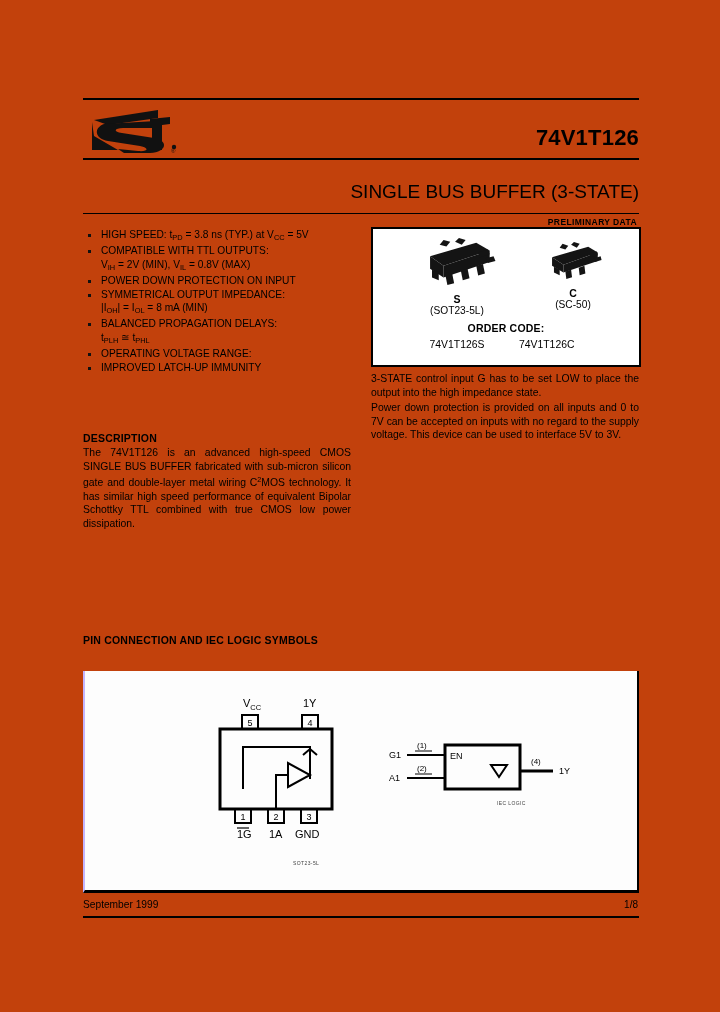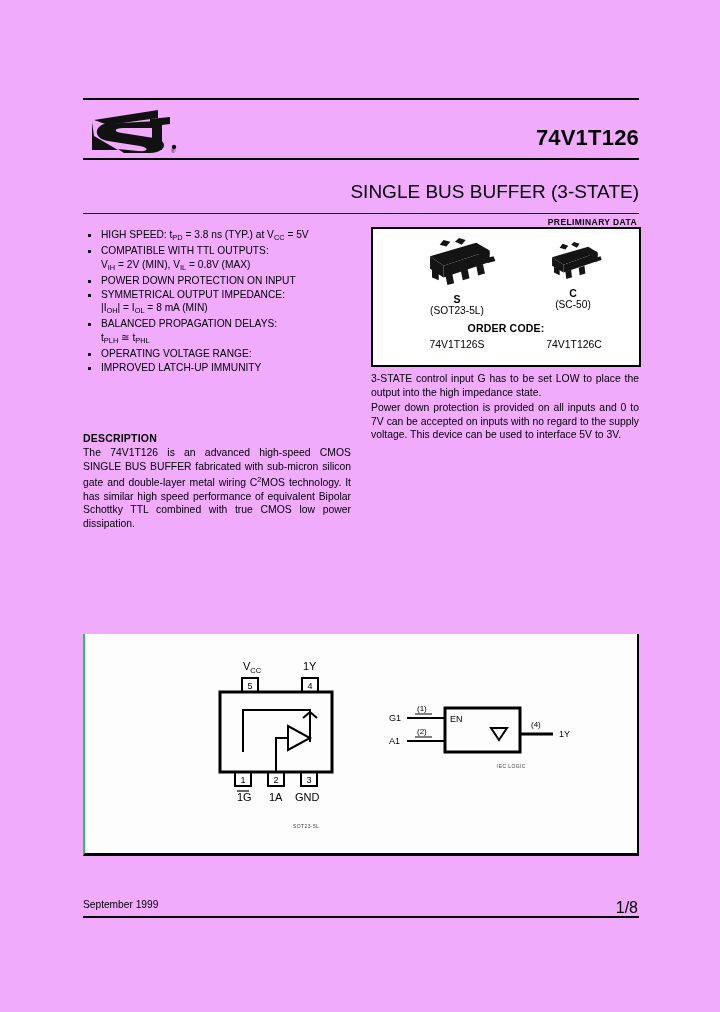--- a/index.html
+++ b/index.html
@@ -13,21 +13,21 @@
     font-family: "Liberation Sans", sans-serif;
     color: #000000;
     position: relative;
     overflow: hidden;
   }
   .page {
     position: absolute;
     left: 0; top: 0;
     width: 720px;
     height: 1012px;
-    background: #f0abfc;
+    background: #c2410c;
   }
   .content {
     position: absolute;
     left: 83px;
     top: 0;
     width: 556px;
     height: 1012px;
   }
 
   
@@ -171,21 +171,21 @@
   .order-codes {
     position: absolute;
     left: 0; top: 110px;
     width: 100%;
     font-size: 10.4px;
   }
   .order-codes .oc1 {
     position: absolute; left: 22px; width: 124px; text-align: center;
   }
   .order-codes .oc2 {
-    position: absolute; left: 146px; width: 110px; text-align: center;
+    position: absolute; left: 146px; width: 110px; text-align: left;
   }
 
   .right-body {
     position: absolute;
     left: 288px; top: 372px;
     width: 268px;
     font-size: 10.4px;
     line-height: 13.6px;
     text-align: justify;
   }
@@ -194,24 +194,24 @@
   
   .pin-title {
     position: absolute;
     left: 0px; top: 634px;
     font-size: 10.5px;
     font-weight: bold;
     letter-spacing: 0.2px;
   }
   .pin-frame {
     position: absolute;
-    left: 0px; top: 634px;
+    left: 0px; top: 671px;
     width: 556px;
     height: 222px;
-    border-left: 2px solid #22c55e;
+    border-left: 2px solid #c4b5fd;
     border-right: 2px solid #000;
     border-bottom: 3px solid #000;
     box-sizing: border-box;
     background: #fdfdfd;
   }
 
   
   .footer-rule {
     position: absolute;
     left: 0px; top: 916px;
@@ -220,21 +220,21 @@
     background: #000;
   }
   .footer-date {
     position: absolute;
     left: 0px; top: 899px;
     font-size: 10.2px;
   }
   .footer-page {
     position: absolute;
     right: 1px; top: 899px;
-    font-size: 16px;
+    font-size: 10px;
   }
 </style>
 </head>
 <body>
 
 <div class="page">
   <div class="content">
 
     <div class="hdr-rule-top"></div>
 

